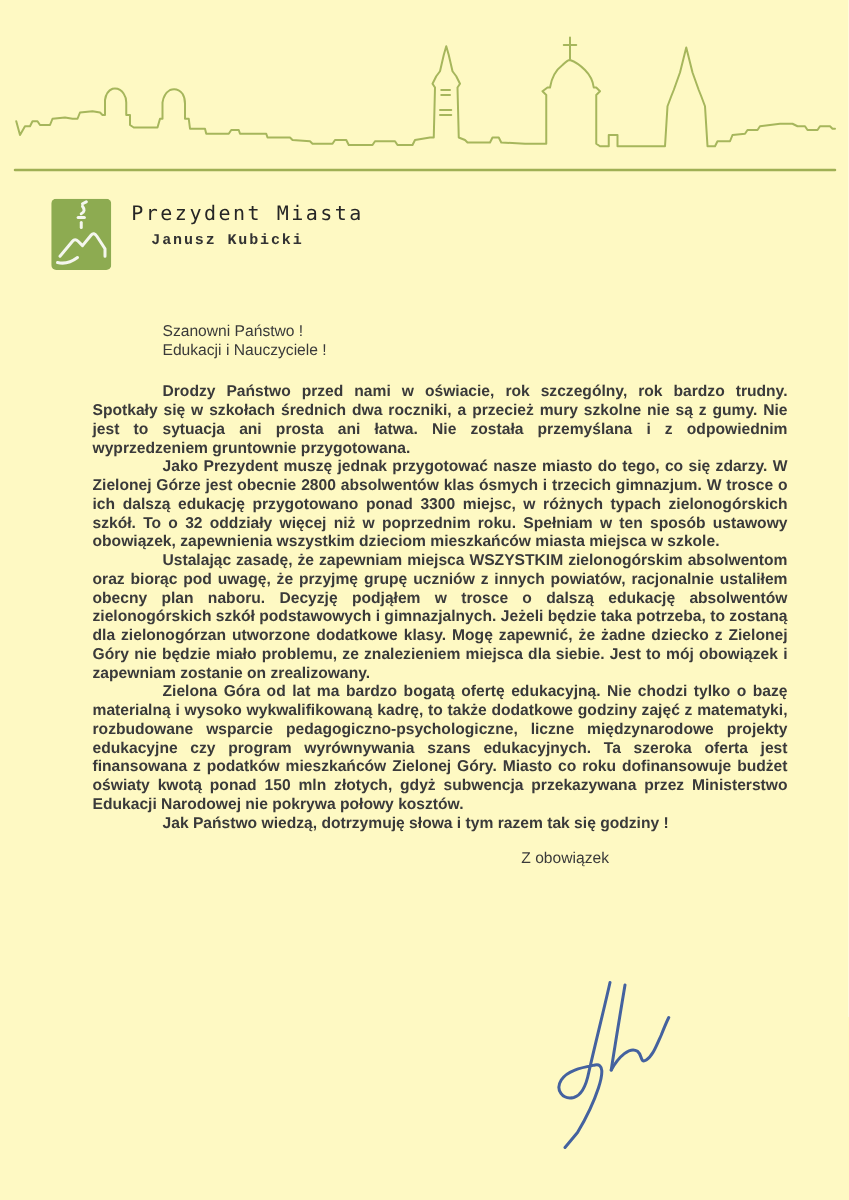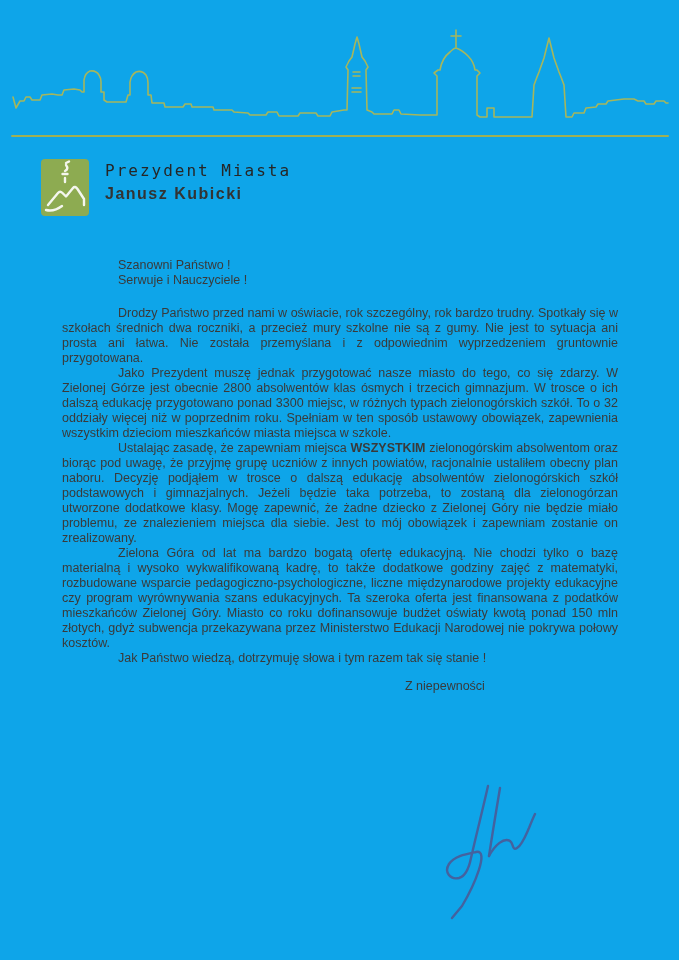--- a/index.html
+++ b/index.html
@@ -1,38 +1,38 @@
 <!DOCTYPE html>
 <html><head>
 <meta charset="utf-8">
 <style>
   html,body { margin:0; padding:0; background:#ffffff; }
   .page {
-    position:relative; width:679px; height:960px; background:#0ea5e9;
+    position:relative; width:679px; height:960px; background:#fef9c3;
     font-family:"Liberation Sans", sans-serif; color:#3a3a3a; overflow:hidden;
   }
   .skyline-svg { position:absolute; top:0; left:0; }
   .brand { position:absolute; top:159px; left:41px; display:flex; align-items:flex-start; }
   .logo { width:48px; height:57px; flex:0 0 auto; }
   .brand-text { margin-left:16px; margin-top:1px; }
   .brand-title {
     font-family:"DejaVu Sans Mono", monospace; font-size:16px; line-height:22px;
     letter-spacing:2px; color:#262626; white-space:nowrap;
   }
   .brand-sub {
-    font-family:Liberation Sans, sans-serif; font-size:16px; font-weight:bold;
-    letter-spacing:1.5px; color:#333; margin-top:3px; white-space:nowrap;
+    font-family:Liberation Mono, monospace; font-size:12px; font-weight:bold;
+    letter-spacing:1.5px; color:#333; margin-top:3px; white-space:nowrap;margin-left:16px;
   }
   .letter {
-    position:absolute; left:62px; top:258px; width:556px;
+    position:absolute; left:74px; top:258px; width:556px;
     font-size:12.5px; line-height:15px;
   }
   .salutation div { margin-left:56px; }
   .paragraphs { margin-top:18px; }
-  .paragraphs p { margin:0; text-indent:56px; text-align:justify; }
+  .paragraphs p { margin:0; text-indent:56px; text-align:justify;font-weight:bold; }
   .closing { margin-top:13px; padding-left:343px; }
   .signature-svg { position:absolute; left:430px; top:778px; }
 </style>
 </head>
 <body>
 
 <div class="page">
 
   <svg class="skyline-svg" width="679" height="145" viewBox="0 0 679 145">
     <g fill="none" stroke="#a6b65c" stroke-width="1.6" stroke-linejoin="round" stroke-linecap="round">
@@ -67,30 +67,30 @@
     </svg>
     <div class="brand-text">
       <div class="brand-title">Prezydent Miasta</div>
       <div class="brand-sub">Janusz Kubicki</div>
     </div>
   </div>
 
   <div class="letter">
     <div class="salutation">
       <div>Szanowni Państwo !</div>
-      <div>Serwuje i Nauczyciele !</div>
+      <div>Edukacji i Nauczyciele !</div>
     </div>
     <div class="paragraphs">
         <p><span>Drodzy Państwo przed nami w oświacie, rok szczególny, rok bardzo trudny. Spotkały się w szkołach średnich dwa roczniki, a przecież mury szkolne nie są z gumy. Nie jest to sytuacja ani prosta ani łatwa. Nie została przemyślana i z odpowiednim wyprzedzeniem gruntownie przygotowana.</span></p>
         <p><span>Jako Prezydent muszę jednak przygotować nasze miasto do tego, co się zdarzy. W Zielonej Górze jest obecnie 2800 absolwentów klas ósmych i trzecich gimnazjum. W trosce o ich dalszą edukację przygotowano ponad 3300 miejsc, w różnych typach zielonogórskich szkół. To o 32 oddziały więcej niż w poprzednim roku. Spełniam w ten sposób ustawowy obowiązek, zapewnienia wszystkim dzieciom mieszkańców miasta miejsca w szkole.</span></p>
         <p><span>Ustalając zasadę, że zapewniam miejsca </span><b>WSZYSTKIM</b><span> zielonogórskim absolwentom oraz biorąc pod uwagę, że przyjmę grupę uczniów z innych powiatów, racjonalnie ustaliłem obecny plan naboru. Decyzję podjąłem w trosce o dalszą edukację absolwentów zielonogórskich szkół podstawowych i gimnazjalnych. Jeżeli będzie taka potrzeba, to zostaną dla zielonogórzan utworzone dodatkowe klasy. Mogę zapewnić, że żadne dziecko z Zielonej Góry nie będzie miało problemu, ze znalezieniem miejsca dla siebie. Jest to mój obowiązek i zapewniam zostanie on zrealizowany.</span></p>
         <p><span>Zielona Góra od lat ma bardzo bogatą ofertę edukacyjną. Nie chodzi tylko o bazę materialną i wysoko wykwalifikowaną kadrę, to także dodatkowe godziny zajęć z matematyki, rozbudowane wsparcie pedagogiczno-psychologiczne, liczne międzynarodowe projekty edukacyjne czy program wyrównywania szans edukacyjnych. Ta szeroka oferta jest finansowana z podatków mieszkańców Zielonej Góry. Miasto co roku dofinansowuje budżet oświaty kwotą ponad 150 mln złotych, gdyż subwencja przekazywana przez Ministerstwo Edukacji Narodowej nie pokrywa połowy kosztów.</span></p>
-        <p><span>Jak Państwo wiedzą, dotrzymuję słowa i tym razem tak się stanie !</span></p>
+        <p><span>Jak Państwo wiedzą, dotrzymuję słowa i tym razem tak się godziny !</span></p>
       </div>
-    <div class="closing">Z niepewności</div>
+    <div class="closing">Z obowiązek</div>
   </div>
 
   <svg class="signature-svg" width="120" height="145" viewBox="0 0 120 145">
     <g fill="none" stroke="#44629f" stroke-width="2.4" stroke-linecap="round" stroke-linejoin="round">
       <path d="M58,8 C54,26 46,58 41,80 C39,90 36,98 29,100 C20,102 14,94 19,86 C24,78 36,76 46,74 C60,71 44,108 32,128 L22,140"></path>
       <path d="M70,10 C67,28 62,58 59,78"></path>
       <path d="M59,78 C65,67 74,59 80,63 C84,66 82,73 87,70 C92,67 95,59 99,50 C101,45 103,40 105,36"></path>
     </g>
   </svg>
 

